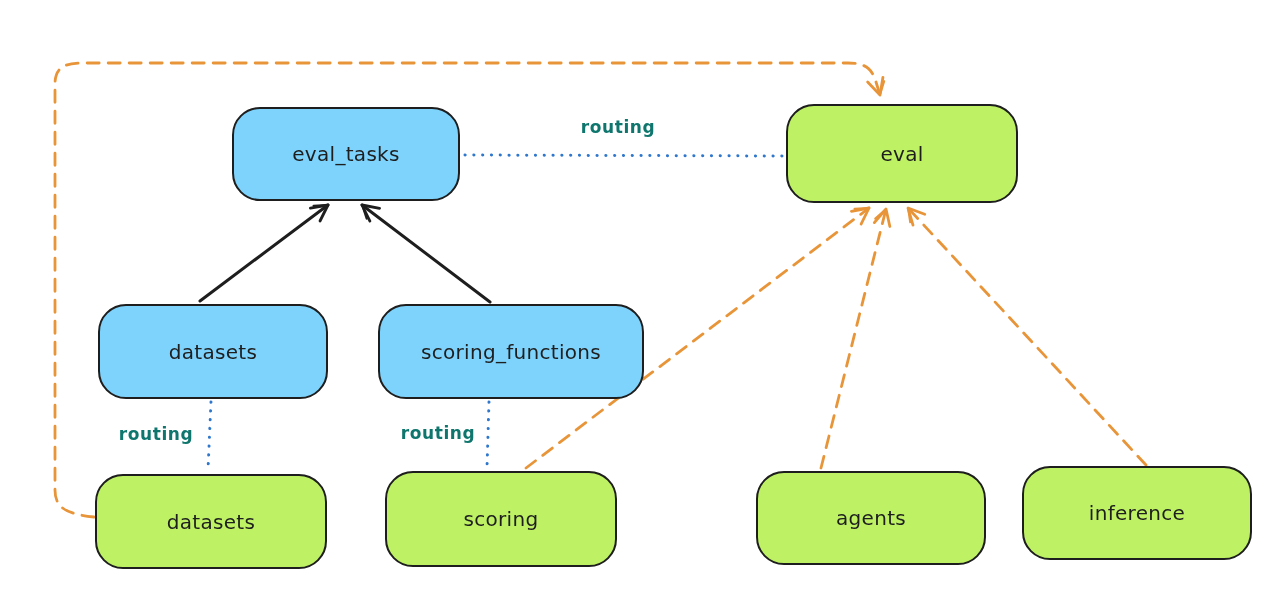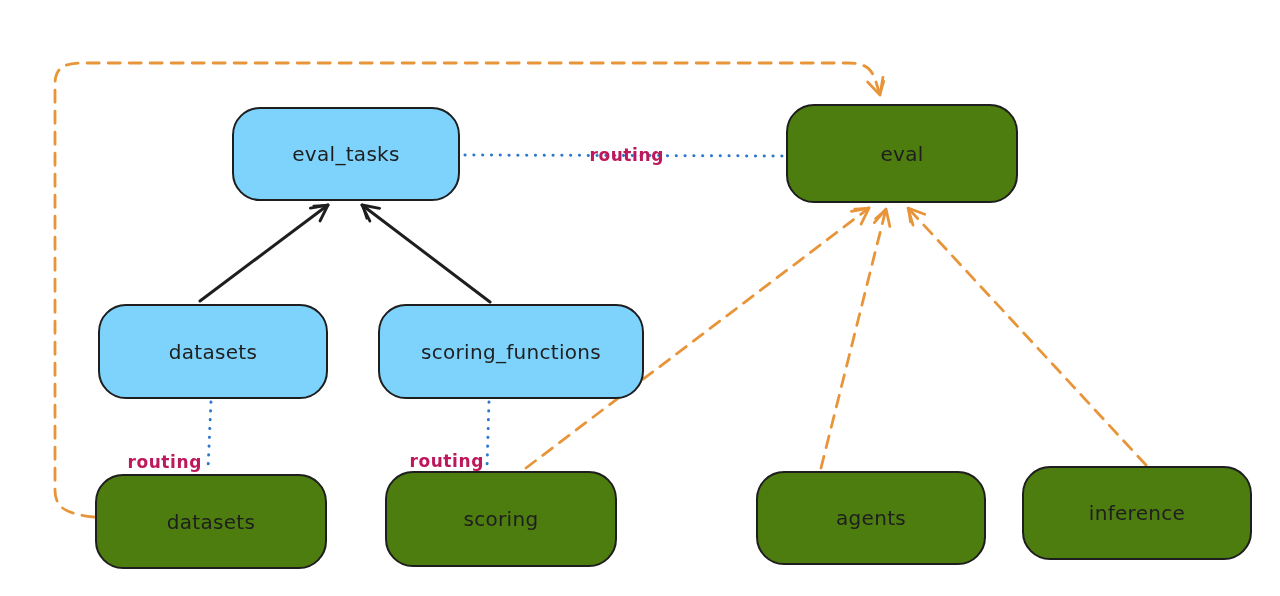--- a/index.html
+++ b/index.html
@@ -24,30 +24,29 @@
     align-items: center;
     justify-content: center;
     border: 2.6px solid #1e1e1e;
     border-radius: 28px;
     font-size: 20px;
     color: #1e1e1e;
     letter-spacing: 0.3px;
     white-space: nowrap;
   }
   .node.blue  { background: #7dd3fc; }
-  .node.green { background: #4d7c0f; }
+  .node.green { background: #bef264; }
   .edge-label {
     position: absolute;
-    color: #be185d;
+    color: #0f766e;
     font-weight: bold;
     font-size: 17px;
     letter-spacing: 0.6px;
     width: 92px;
-    text-align: right;
-    margin-top: 28px;
+    text-align: center;
   }
 </style>
 </head>
 <body>
 
 <div class="canvas">
 
   <svg class="edges" viewBox="0 0 1280 596" width="1280" height="596">
     <defs>
       <marker id="arrow-black" markerWidth="1" markerHeight="1" refX="0" refY="0" orient="auto" markerUnits="userSpaceOnUse" style="overflow:visible">

